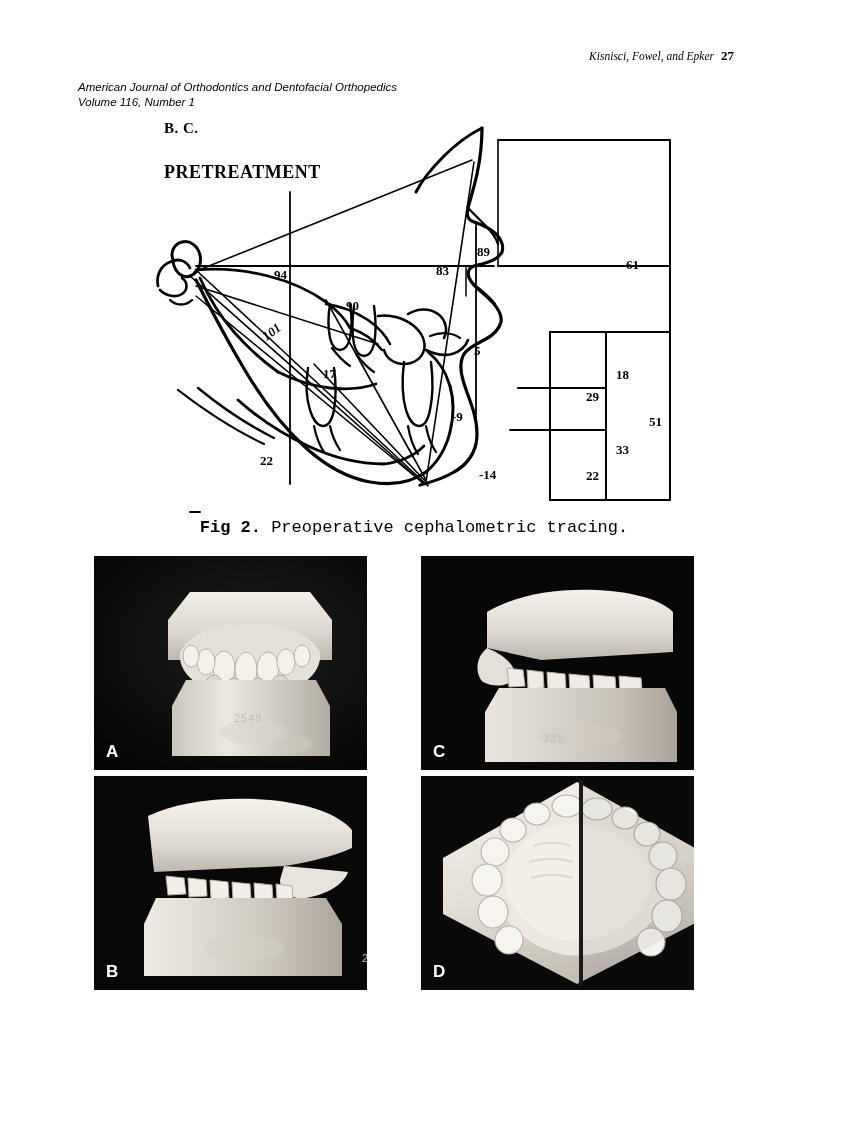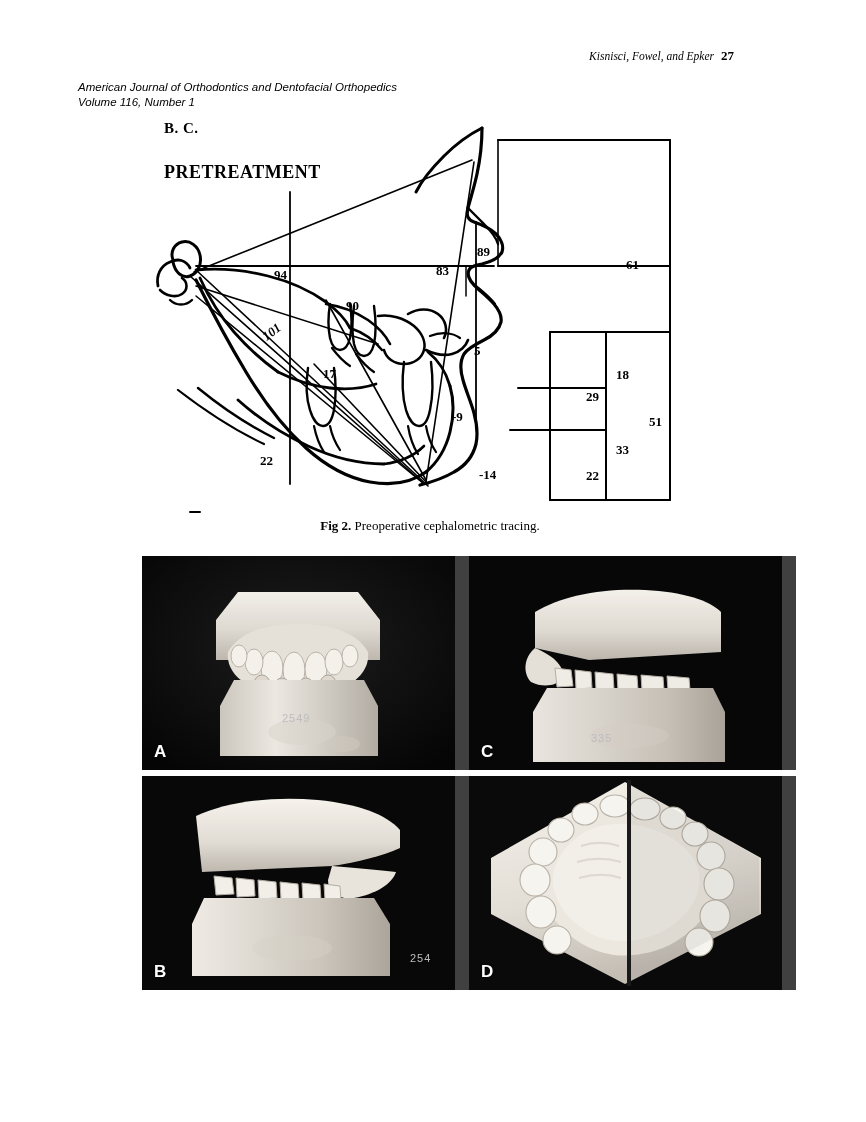--- a/index.html
+++ b/index.html
@@ -89,44 +89,43 @@
     position: absolute;
     font-family: "Liberation Serif", serif;
     font-weight: bold;
     font-size: 13px;
   }
   .num.italic { font-style: italic; }
 
   .caption {
     position: absolute;
     width: 672px;
-    left: 94px;
+    left: 78px;
     text-align: center;
-    font-family: Liberation Serif, serif;
-    font-size: 13px;
+    font-family: Liberation Mono, monospace;
+    font-size: 17px;
   }
   .caption b { font-weight: bold; }
 
   #fig2-caption { top: 518px; }
 
   
   .fig3 {
     position: absolute;
     left: 94px;
     top: 556px;
     width: 640px;
     height: 434px;
   }
   .photo {
     position: absolute;
-    width: 327px;
+    width: 273px;
     height: 214px;
     overflow: hidden;
-    background: #404040;
-    margin-left: 48px;
+    background: #be185d;
   }
   .photo.a { left: 0;    top: 0; }
   .photo.c { left: 327px; top: 0; }
   .photo.b { left: 0;    top: 220px; }
   .photo.d { left: 327px; top: 220px; }
 
   .photo .tag {
     position: absolute;
     left: 12px;
     bottom: 8px;

